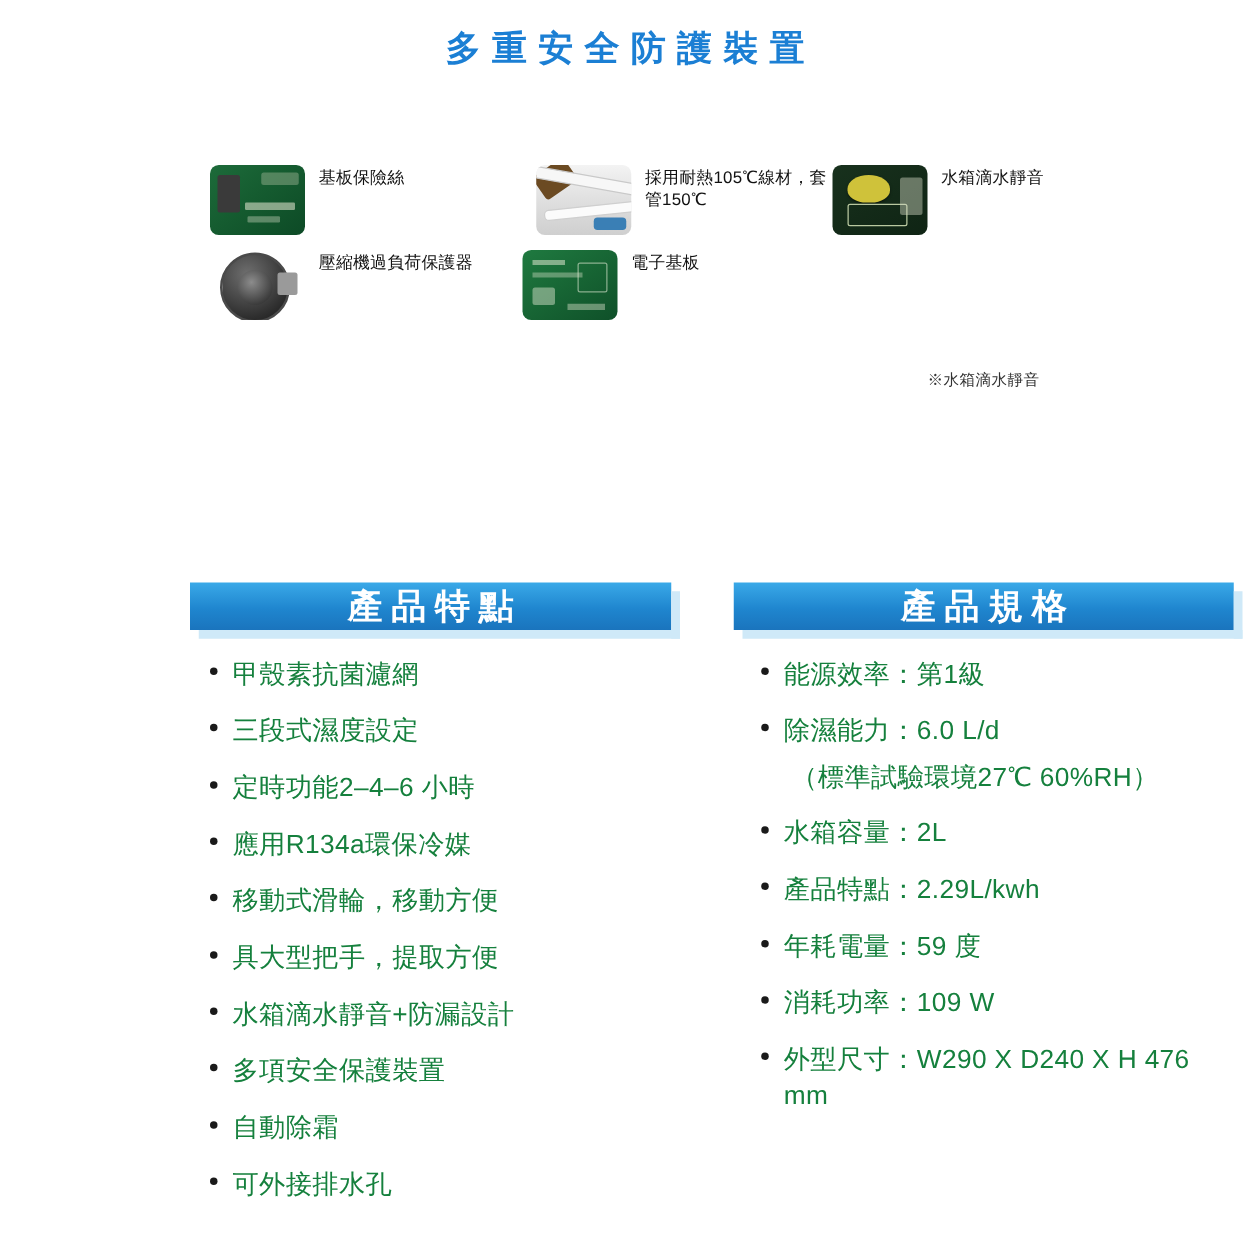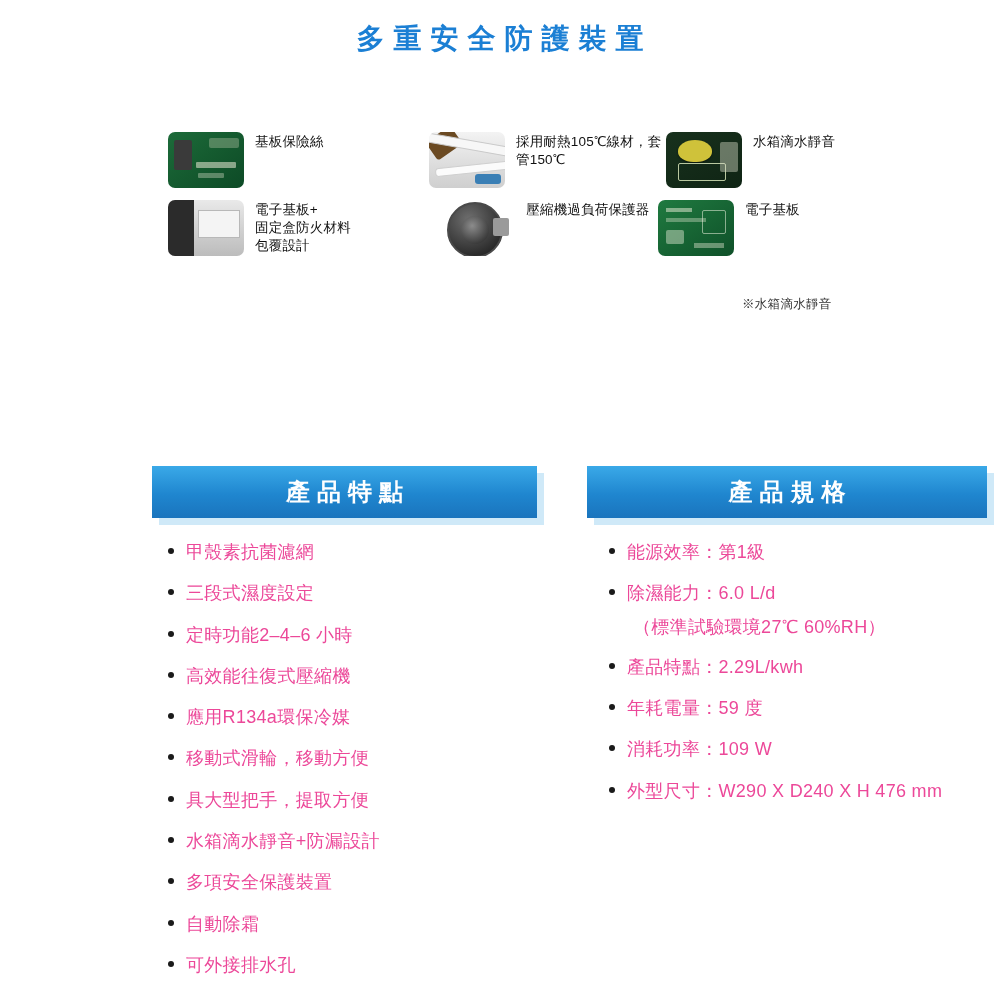--- a/index.html
+++ b/index.html
@@ -189,24 +189,24 @@
     top: 466px;
     left: 0;
     width: 1000px;
     display: flex;
   }
   .panel-left  { width: 385px; margin-left: 152px; }
   .panel-right { width: 400px; margin-left: 50px; }
 
   .panel-head {
     position: relative;
-    height: 52px;
+    height: 38px;
     background: linear-gradient(180deg, #3aa9e8 0%, #1f86cf 55%, #1a74bd 100%);
     color: #ffffff;
-    font-size: 24px;
+    font-size: 28px;
     font-weight: bold;
     letter-spacing: 7px;
     display: flex;
     align-items: center;
     justify-content: center;
     padding-left: 7px;
     box-sizing: border-box;
   }
   .panel-head::after {
     content: "";
@@ -229,23 +229,23 @@
 
   .bullets {
     margin: 22px 0 0 0;
     padding: 0;
     list-style: none;
   }
   .bullets li {
     position: relative;
     padding-left: 22px;
     margin-bottom: 17px;
-    font-size: 18px;
+    font-size: 21px;
     line-height: 1.35;
-    color: #ec4899;
+    color: #15803d;
     letter-spacing: 0.3px;
   }
   .bullets li::before {
     content: "";
     position: absolute;
     left: 4px;
     top: 8px;
     width: 6px;
     height: 6px;
     border-radius: 50%;
@@ -293,29 +293,20 @@
           <div class="box"></div>
           <div class="box2"></div>
       </div>
       <div class="cap">水箱滴水靜音</div>
     </div>
 
   </div>
 
   <div class="safety-row">
 
-    <div class="safety-cell col1">
-      <div class="thumb boxmetal">
-        <div class="lid"></div>
-          <div class="lbl"></div>
-      </div>
-      <div class="cap" style="white-space:pre-line">電子基板+
-固定盒防火材料
-包覆設計</div>
-    </div>
 
     <div class="safety-cell col2">
       <div class="thumb relay">
         <div class="disc"></div>
           <div class="tab"></div>
       </div>
       <div class="cap">壓縮機過負荷保護器</div>
     </div>
 
     <div class="safety-cell col3">
@@ -335,37 +326,37 @@
 <div class="footnote">※水箱滴水靜音</div>
 
 <div class="panels">
 
   <div class="panel-left">
     <div class="panel-head">產品特點</div>
     <ul class="bullets">
       <li>甲殼素抗菌濾網</li>
       <li>三段式濕度設定</li>
       <li>定時功能2–4–6 小時</li>
-      <li>高效能往復式壓縮機</li>
       <li>應用R134a環保冷媒</li>
       <li>移動式滑輪，移動方便</li>
       <li>具大型把手，提取方便</li>
       <li>水箱滴水靜音+防漏設計</li>
       <li>多項安全保護裝置</li>
       <li>自動除霜</li>
       <li>可外接排水孔</li>
     </ul>
   </div>
 
   <div class="panel-right">
     <div class="panel-head">產品規格</div>
     <ul class="bullets">
       <li>能源效率：第1級</li>
       <li>除濕能力：6.0 L/d</li>
       <li class="sub">（標準試驗環境27℃ 60%RH）</li>
+      <li>水箱容量：2L</li>
       <li>產品特點：2.29L/kwh</li>
       <li>年耗電量：59 度</li>
       <li>消耗功率：109 W</li>
       <li>外型尺寸：W290 X D240 X H 476 mm</li>
     </ul>
   </div>
 
 </div>
 
 </body></html>

